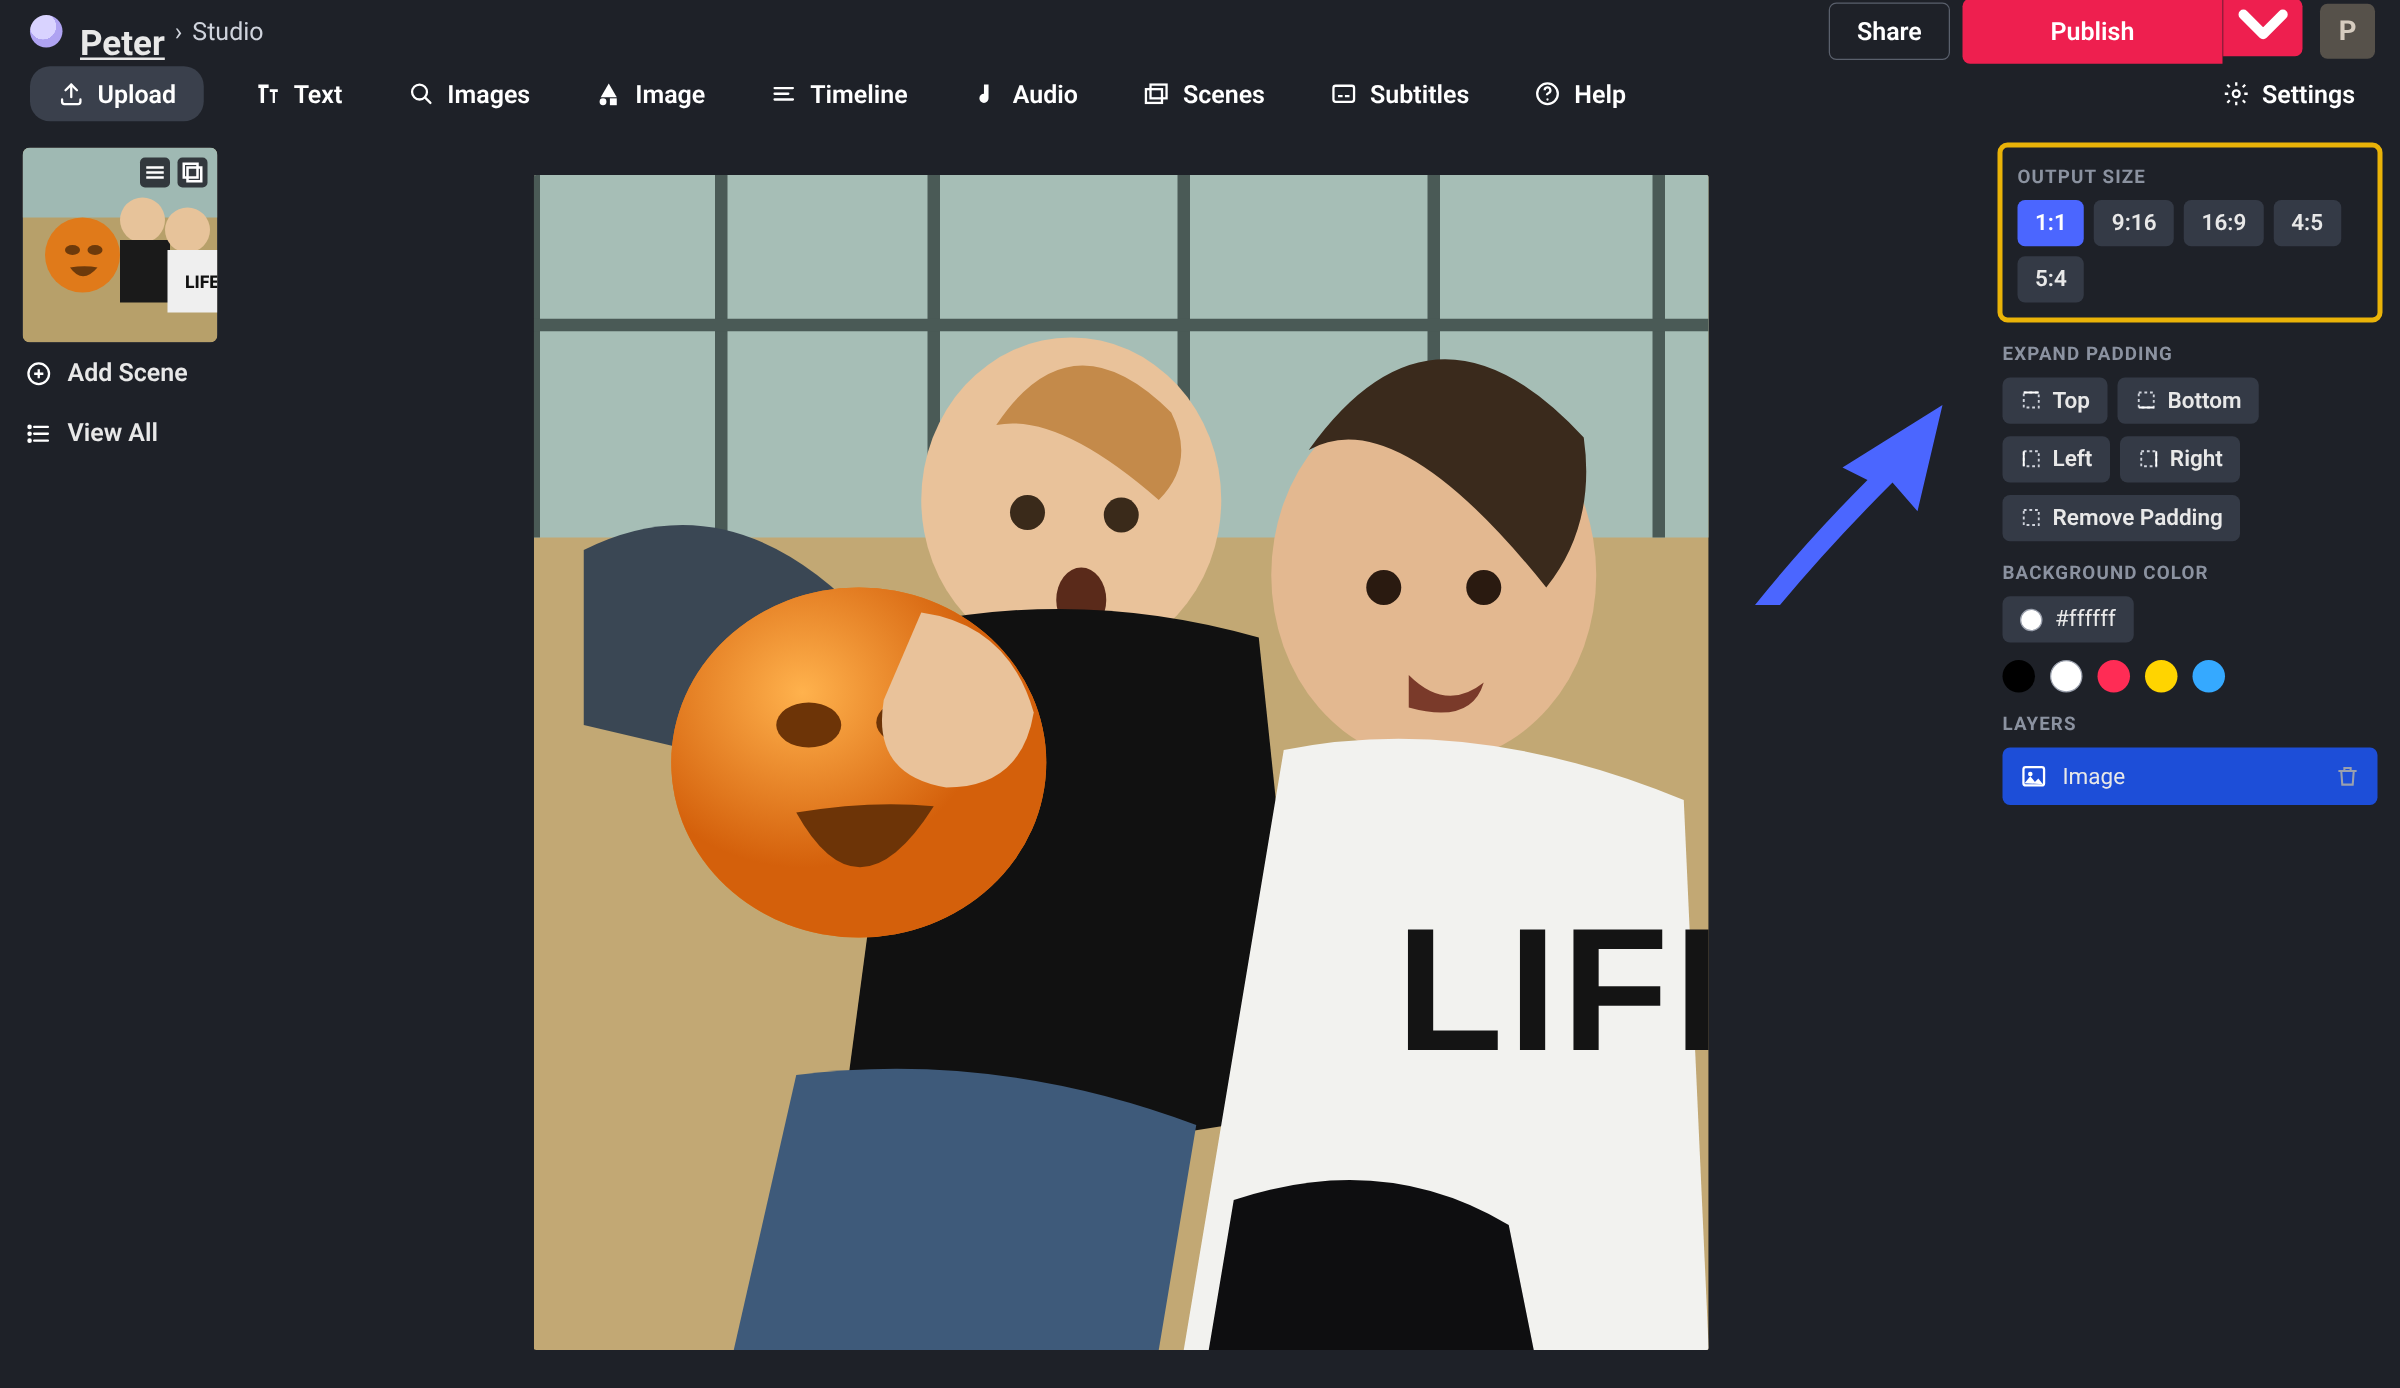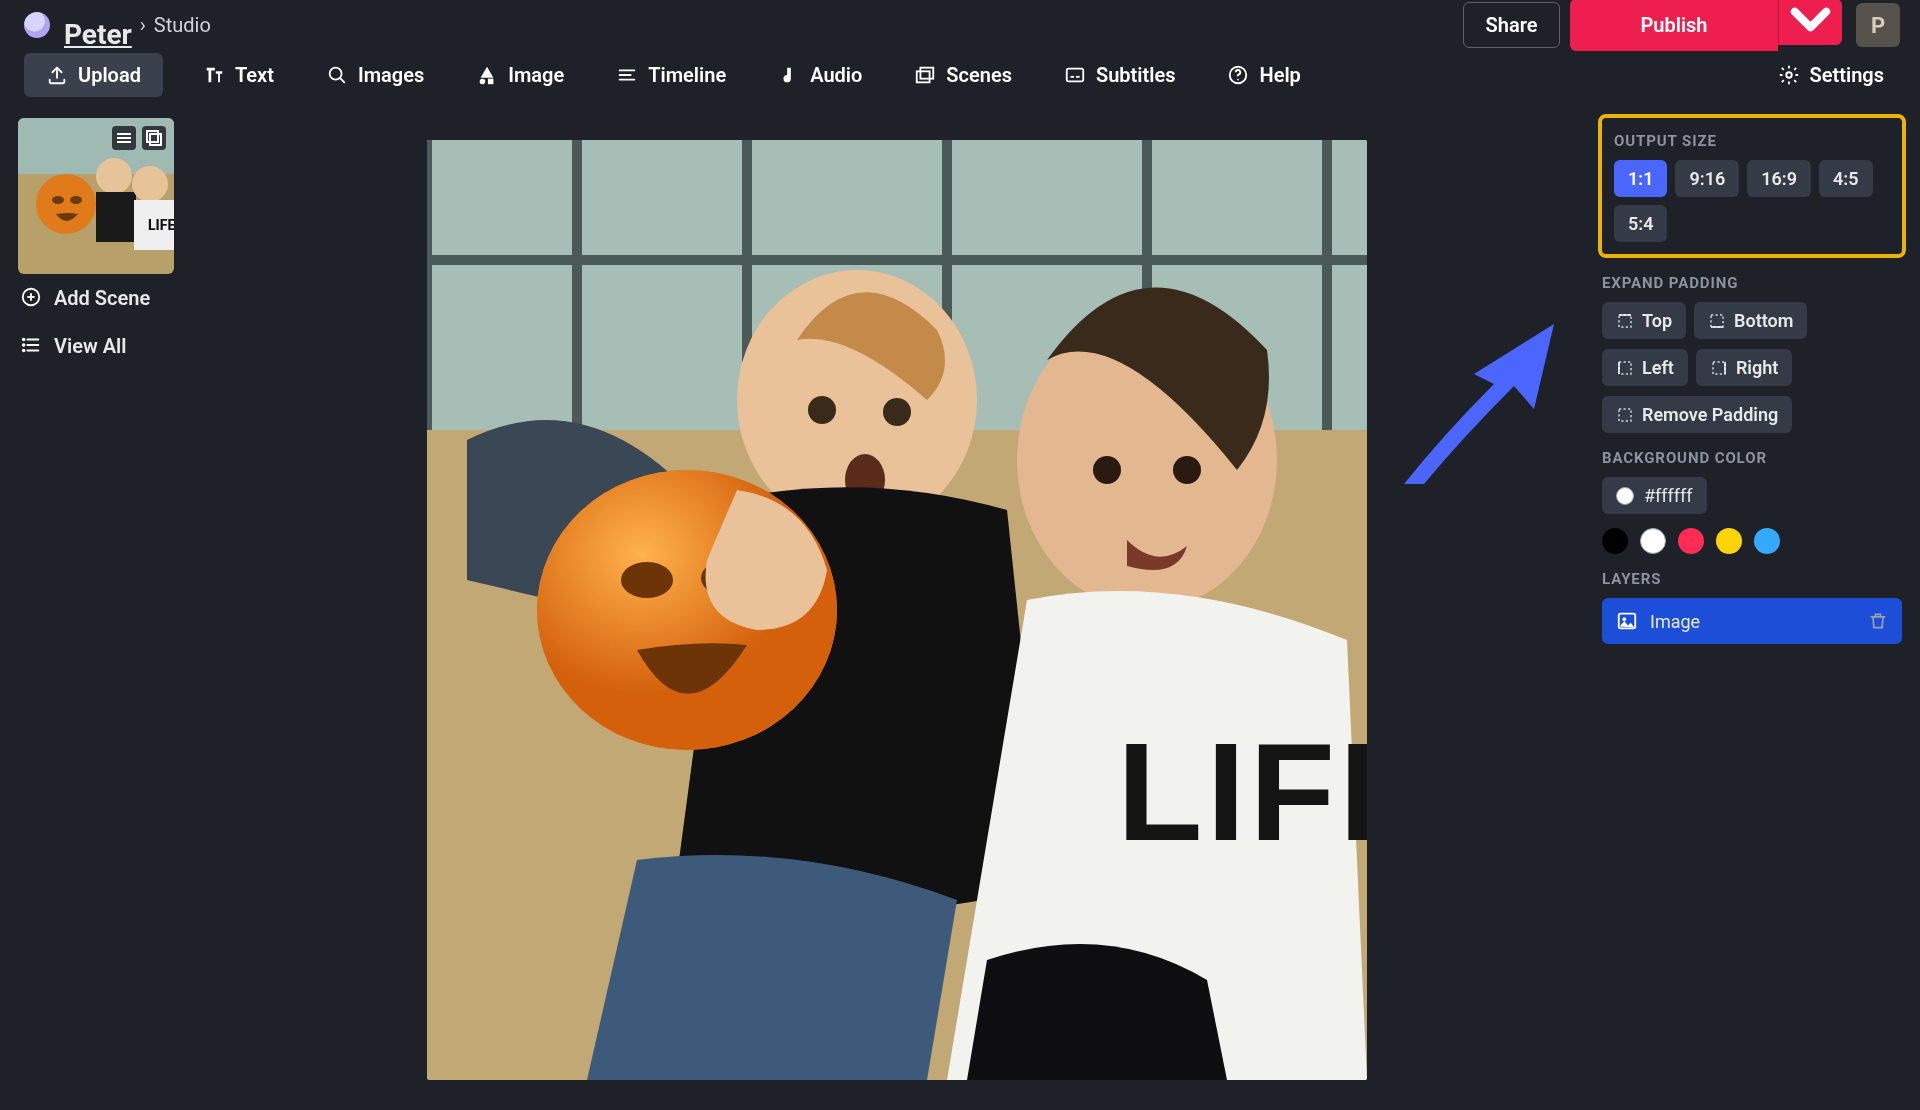--- a/index.html
+++ b/index.html
@@ -14,35 +14,35 @@
   .topbar .spacer { flex: 1; }
   .btn { display: inline-flex; align-items: center; justify-content: center; border-radius: 6px; font-weight: 600; font-size: 20px; cursor: pointer; user-select: none; }
   .btn-share { width: 97px; height: 46px; border: 1px solid #5a606c; background: transparent; color: #fff; margin-right: 10px; }
   .publish-wrap { display: flex; margin-right: 14px; }
   .btn-publish { width: 208px; height: 52px; background: #ee1f4f; color: #fff; border-radius: 6px 0 0 6px; }
   .btn-publish-more { width: 64px; height: 46px; background: #ee1f4f; color: #fff; border-left: 1px solid #c01840; border-radius: 0 6px 6px 0; }
   .profile-chip { width: 44px; height: 44px; border-radius: 6px; background: #56514a; color: #d6ccbf; display: flex; align-items: center; justify-content: center; font-weight: 700; font-size: 22px; }
 
   
   .toolbar { height: 50px; display: flex; align-items: center; padding: 0 24px; gap: 28px; }
-  .tbtn { display: flex; align-items: center; gap: 10px; padding: 8px 12px; border-radius: 6px; color: #fff; font-weight: 600; font-size: 20px; cursor: pointer; }
+  .tbtn { display: flex; align-items: center; gap: 10px; padding: 8px 12px; border-radius: 16px; color: #fff; font-weight: 600; font-size: 20px; cursor: pointer; }
   .tbtn.upload { background: #3a404c; padding: 10px 22px; }
   .tbtn .ic { width: 22px; height: 22px; display: inline-flex; align-items: center; justify-content: center; }
   .toolbar .spacer { flex: 1; }
 
   
   .main { display: flex; height: calc(1110px - 100px); }
 
   
   .leftcol { width: 210px; padding: 18px 0 0 18px; }
   .thumb { position: relative; width: 156px; height: 156px; border-radius: 6px; overflow: hidden; background: #2a2f38; }
   .thumb svg { width: 100%; height: 100%; display: block; }
   .thumb .chips { position: absolute; top: 8px; right: 8px; display: flex; gap: 6px; }
   .chip { width: 24px; height: 24px; border-radius: 4px; background: rgba(30,33,40,.85); display: flex; align-items: center; justify-content: center; }
-  .left-link { display: flex; align-items: flex-start; gap: 12px; padding: 12px 2px; font-size: 20px; font-weight: 600; cursor: pointer; }
+  .left-link { display: flex; align-items: flex-end; gap: 12px; padding: 12px 2px; font-size: 20px; font-weight: 600; cursor: pointer; }
 
   
   .canvaswrap { flex: 1; position: relative; display: flex; align-items: flex-start; justify-content: center; padding-top: 40px; }
   .canvas { width: 940px; height: 940px; background: #222; border-radius: 2px; overflow: hidden; }
   .canvas svg { width: 100%; height: 100%; display: block; }
   
   .big-arrow { position: absolute; top: 214px; right: 20px; width: 180px; height: 180px; pointer-events: none; }
 
   
   .rightpanel { width: 336px; padding: 14px 14px 0 14px; }

